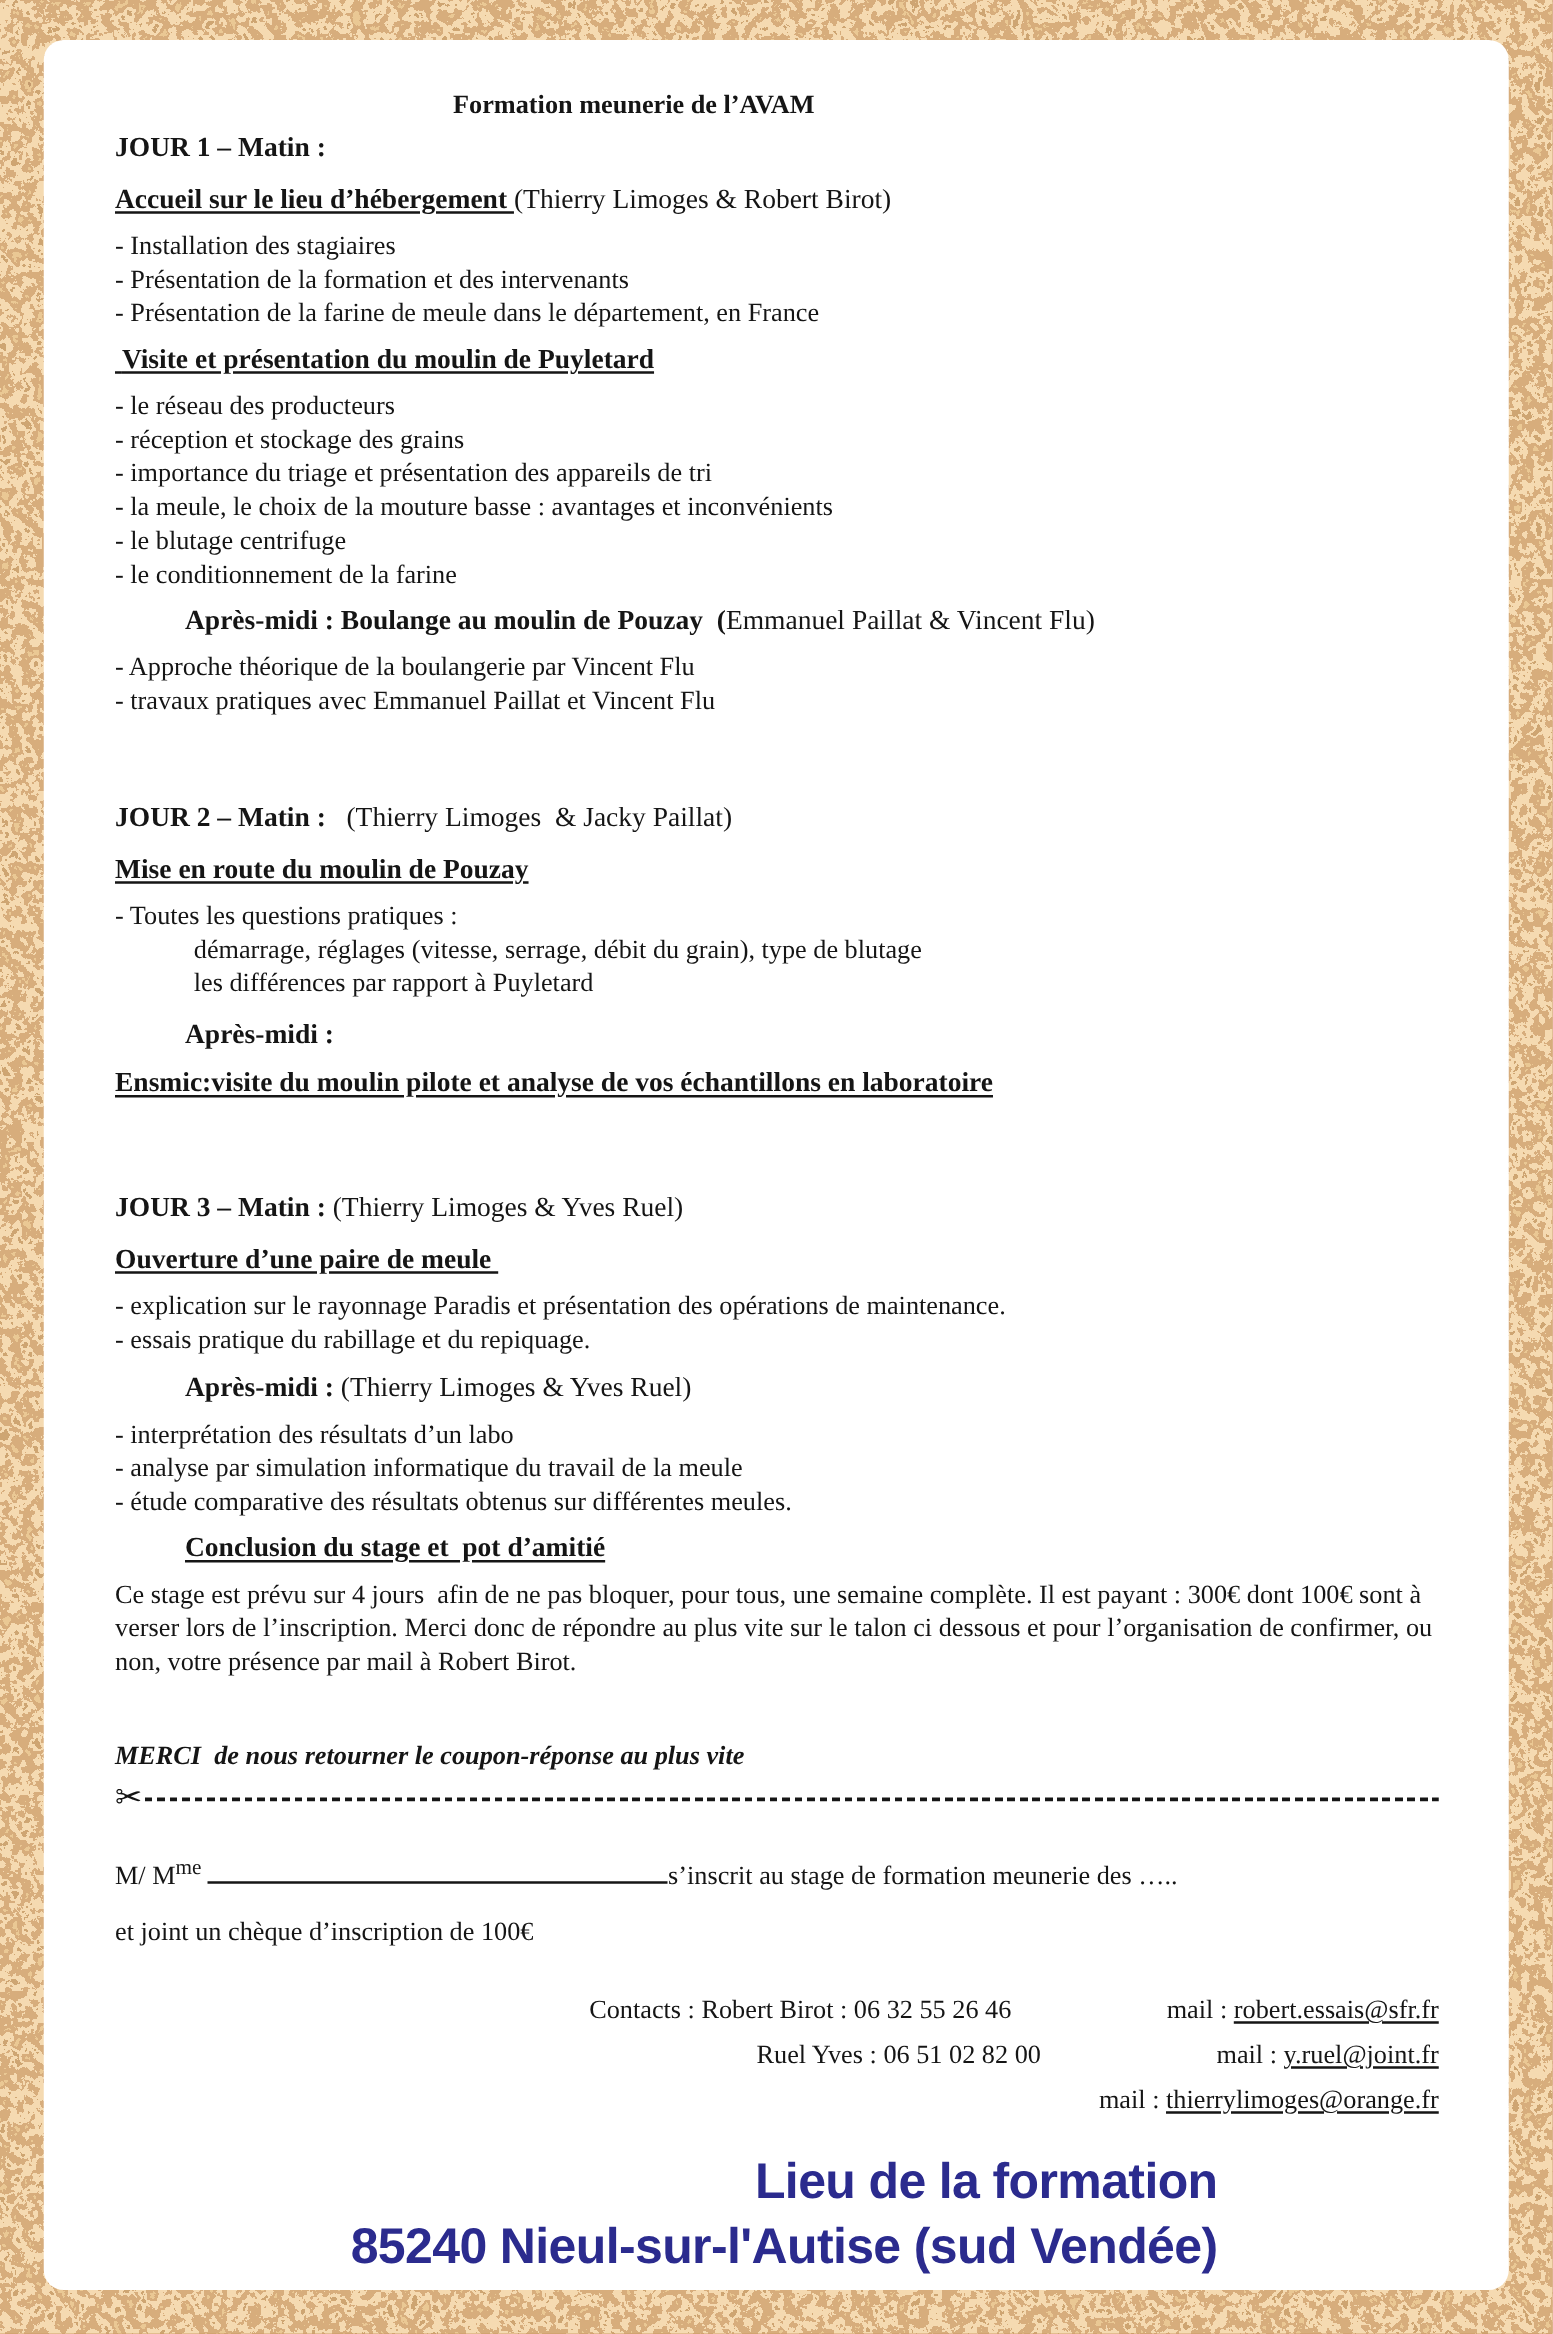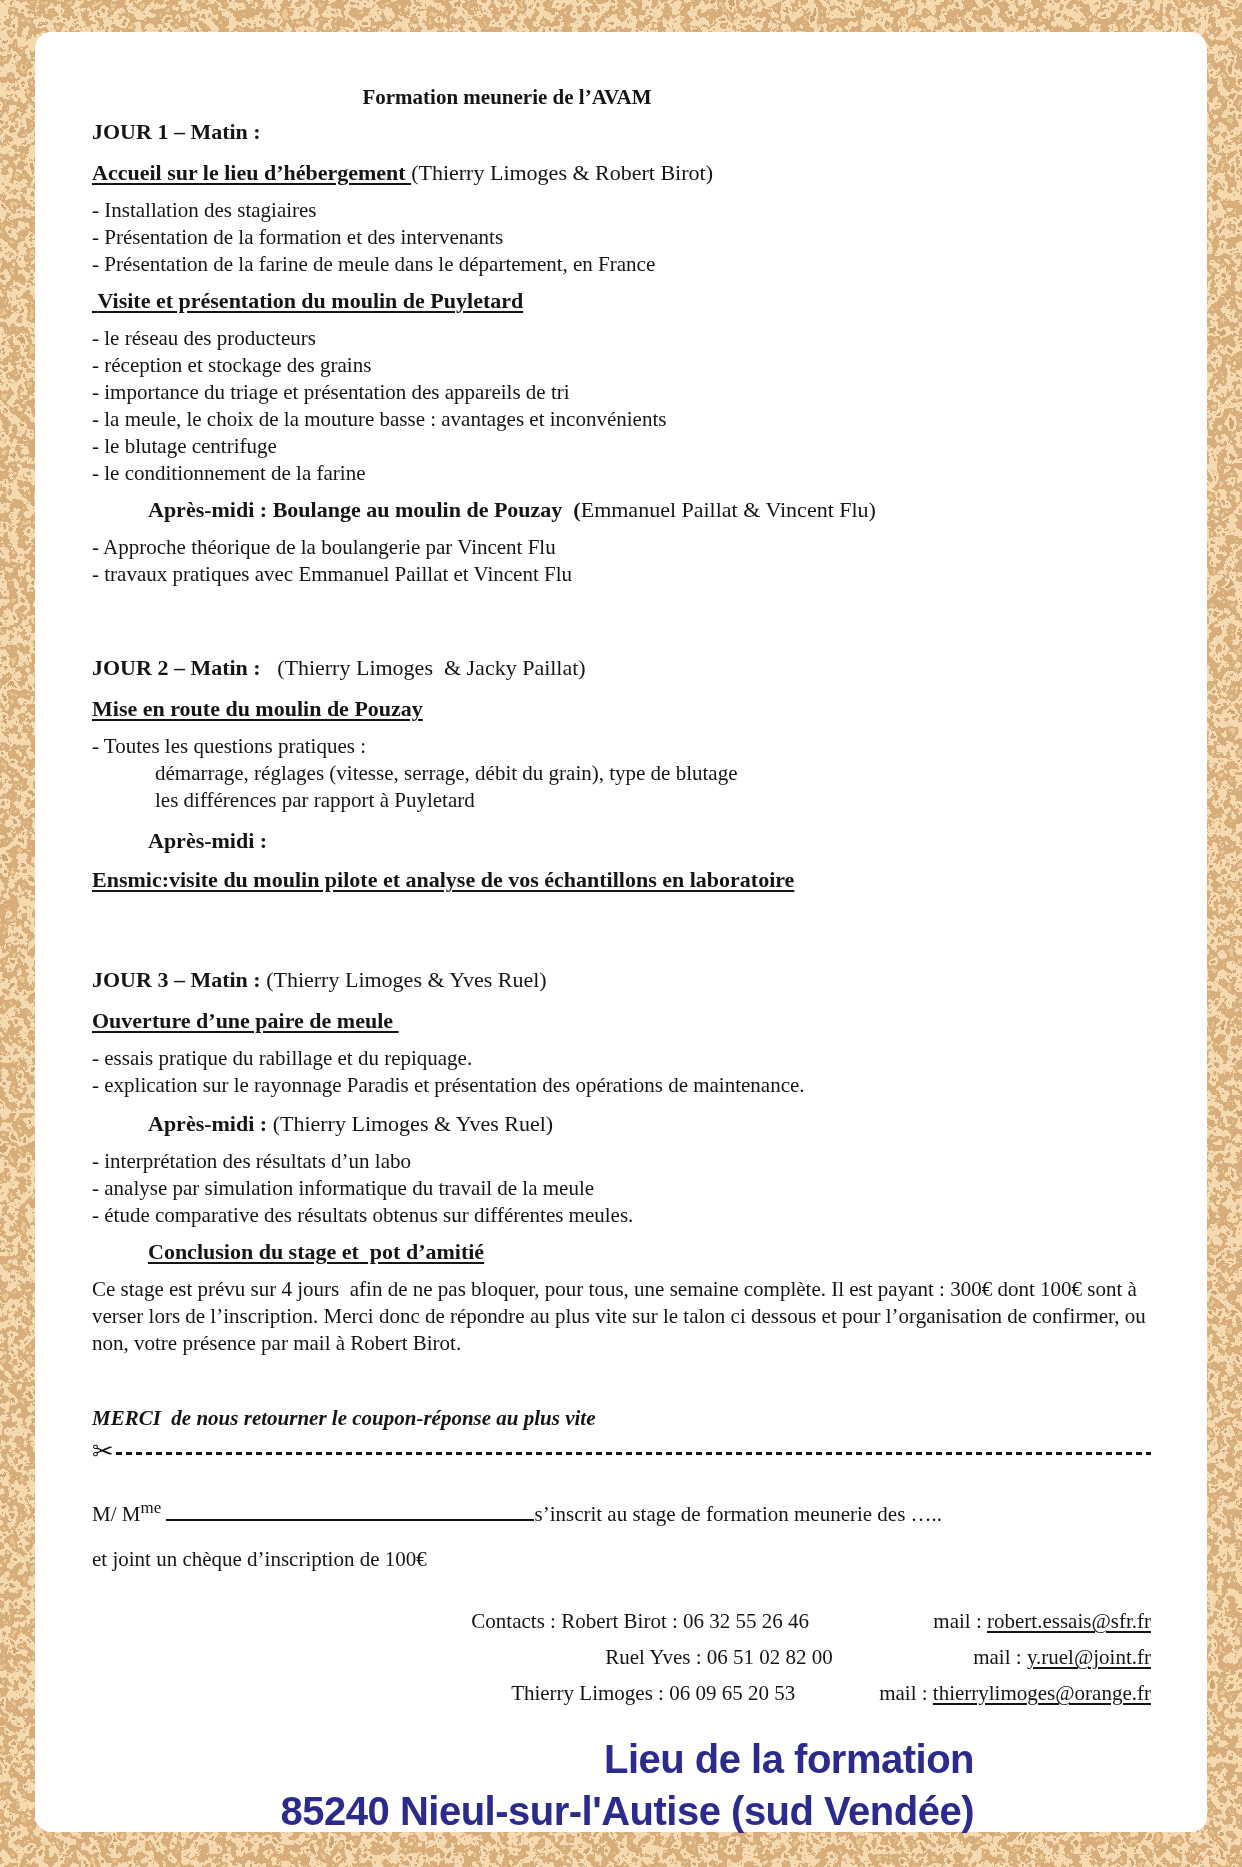--- a/index.html
+++ b/index.html
@@ -11,21 +11,21 @@
     background:#c99257;
   }
   .cork{position:absolute;inset:0;background:#c99257;}
   .cork svg{display:block;width:1242px;height:1867px;}
   .page{
     position:absolute;left:35px;top:32px;
     width:1172px;height:1800px;
     box-sizing:border-box;
     background:#ffffff;
     border-radius:16px;
-    padding:52px 56px 0 57px;
+    padding:38px 56px 0 57px;
     color:#151515;
     font-size:21px;line-height:27px;
   }
   .pre{white-space:pre-wrap;}
   .doc-title{
     width:830px;text-align:center;
     font-weight:bold;font-size:21px;line-height:26px;
     margin-bottom:8px;white-space:pre-wrap;
   }
   .jour-head{font-size:22px;line-height:28px;margin:8px 0 12px 0;}
@@ -141,22 +141,22 @@
 
   <div class="sp52"></div>
 
   <div class="jour-head">
     <span class="b">JOUR 3 – Matin :</span><span class="pre"> (Thierry Limoges &amp; Yves Ruel)</span>
   </div>
   <div class="sec-head">
     <span class="bu">Ouverture d’une paire de meule </span>
   </div>
   <div class="items mb10">
+    <div>- explication sur le rayonnage Paradis et présentation des opérations de maintenance.</div>
     <div>- essais pratique du rabillage et du repiquage.</div>
-    <div>- explication sur le rayonnage Paradis et présentation des opérations de maintenance.</div>
   </div>
   <div class="sec-head ind">
     <span class="b">Après-midi :</span><span class="pre"> (Thierry Limoges &amp; Yves Ruel)</span>
   </div>
   <div class="items mb8">
     <div>- interprétation des résultats d’un labo</div>
     <div>- analyse par simulation informatique du travail de la meule</div>
     <div>- étude comparative des résultats obtenus sur différentes meules.</div>
   </div>
   <div class="sec-head ind">
@@ -182,21 +182,20 @@
   <div class="contacts">
     <div class="contact-row">
       <span class="contact-name">Contacts : Robert Birot : 06 32 55 26 46</span>
       <span class="contact-mail"><span>mail : </span><span class="email">robert.essais@sfr.fr</span></span>
     </div>
     <div class="contact-row">
       <span class="contact-name indent">Ruel Yves : 06 51 02 82 00</span>
       <span class="contact-mail"><span>mail : </span><span class="email">y.ruel@joint.fr</span></span>
     </div>
     <div class="contact-row">
-      <span class="contact-name indent">Thierry Limoges : 06 09 65 20 53</span>
       <span class="contact-mail"><span>mail : </span><span class="email">thierrylimoges@orange.fr</span></span>
     </div>
   </div>
 
   <div class="footer" style="color: rgb(43, 43, 142);">
     <div>Lieu de la formation</div>
     <div>85240 Nieul-sur-l'Autise (sud Vendée)</div>
   </div>
 
 </div>

